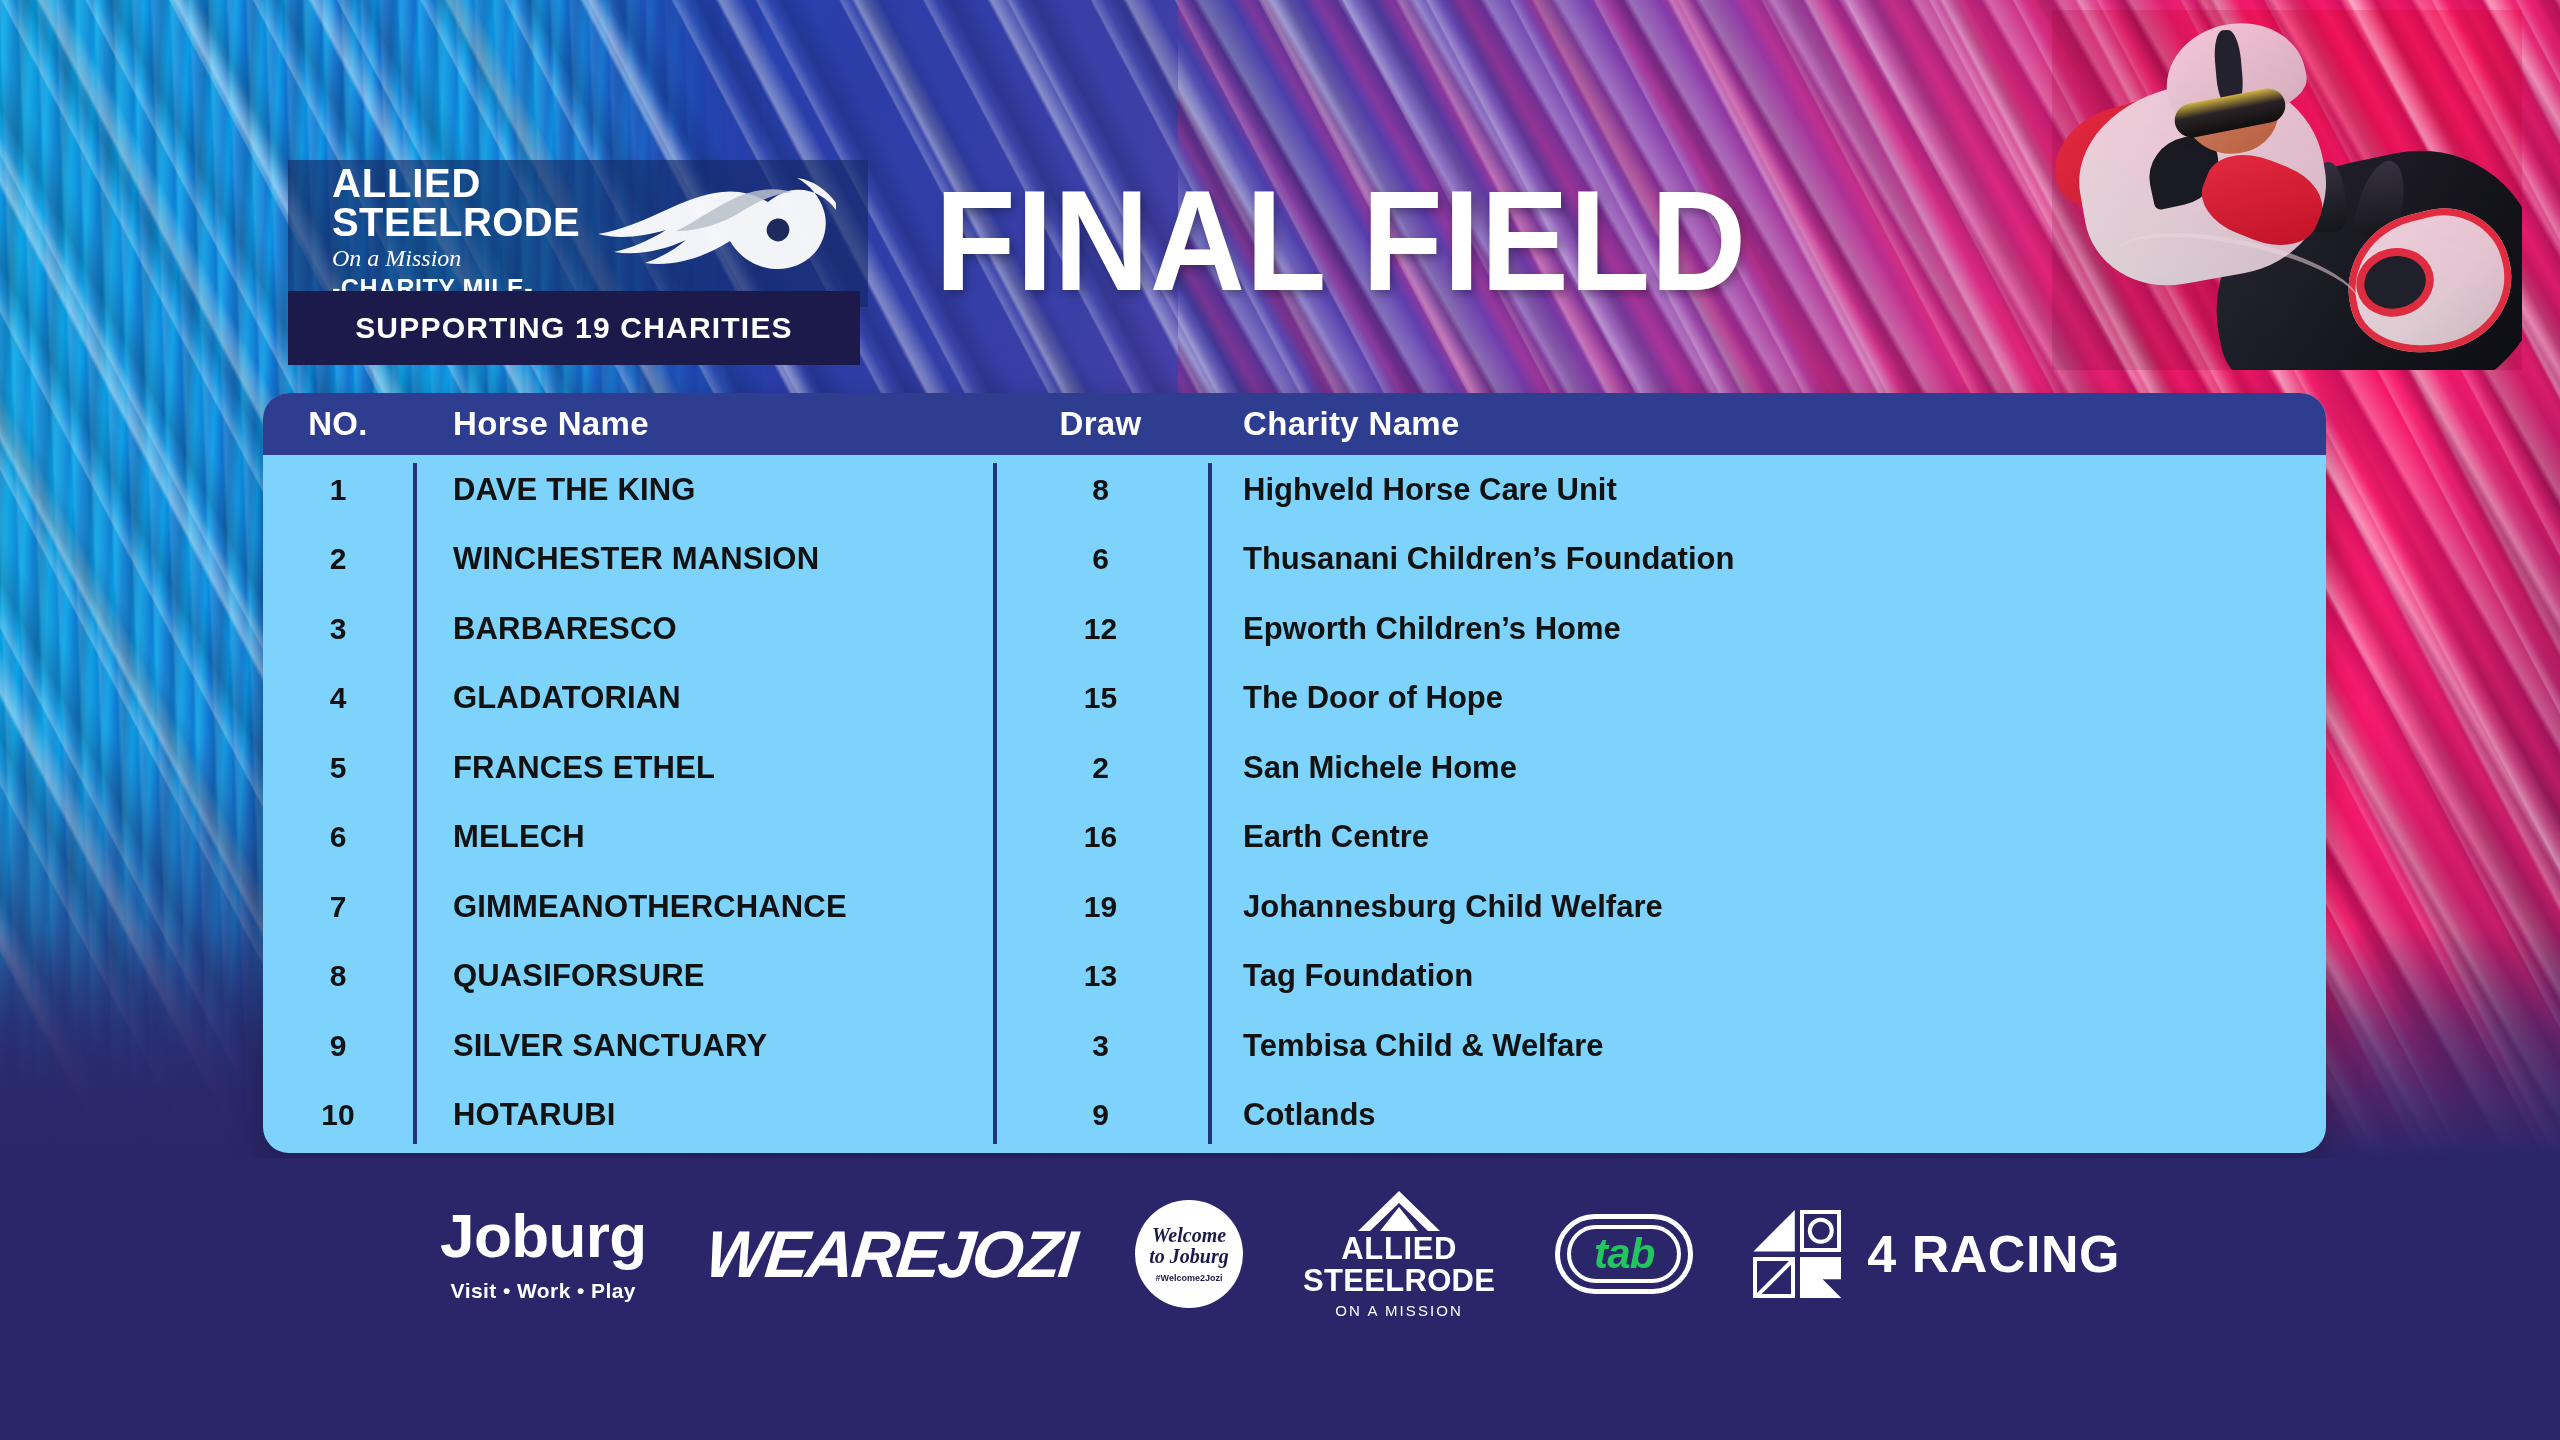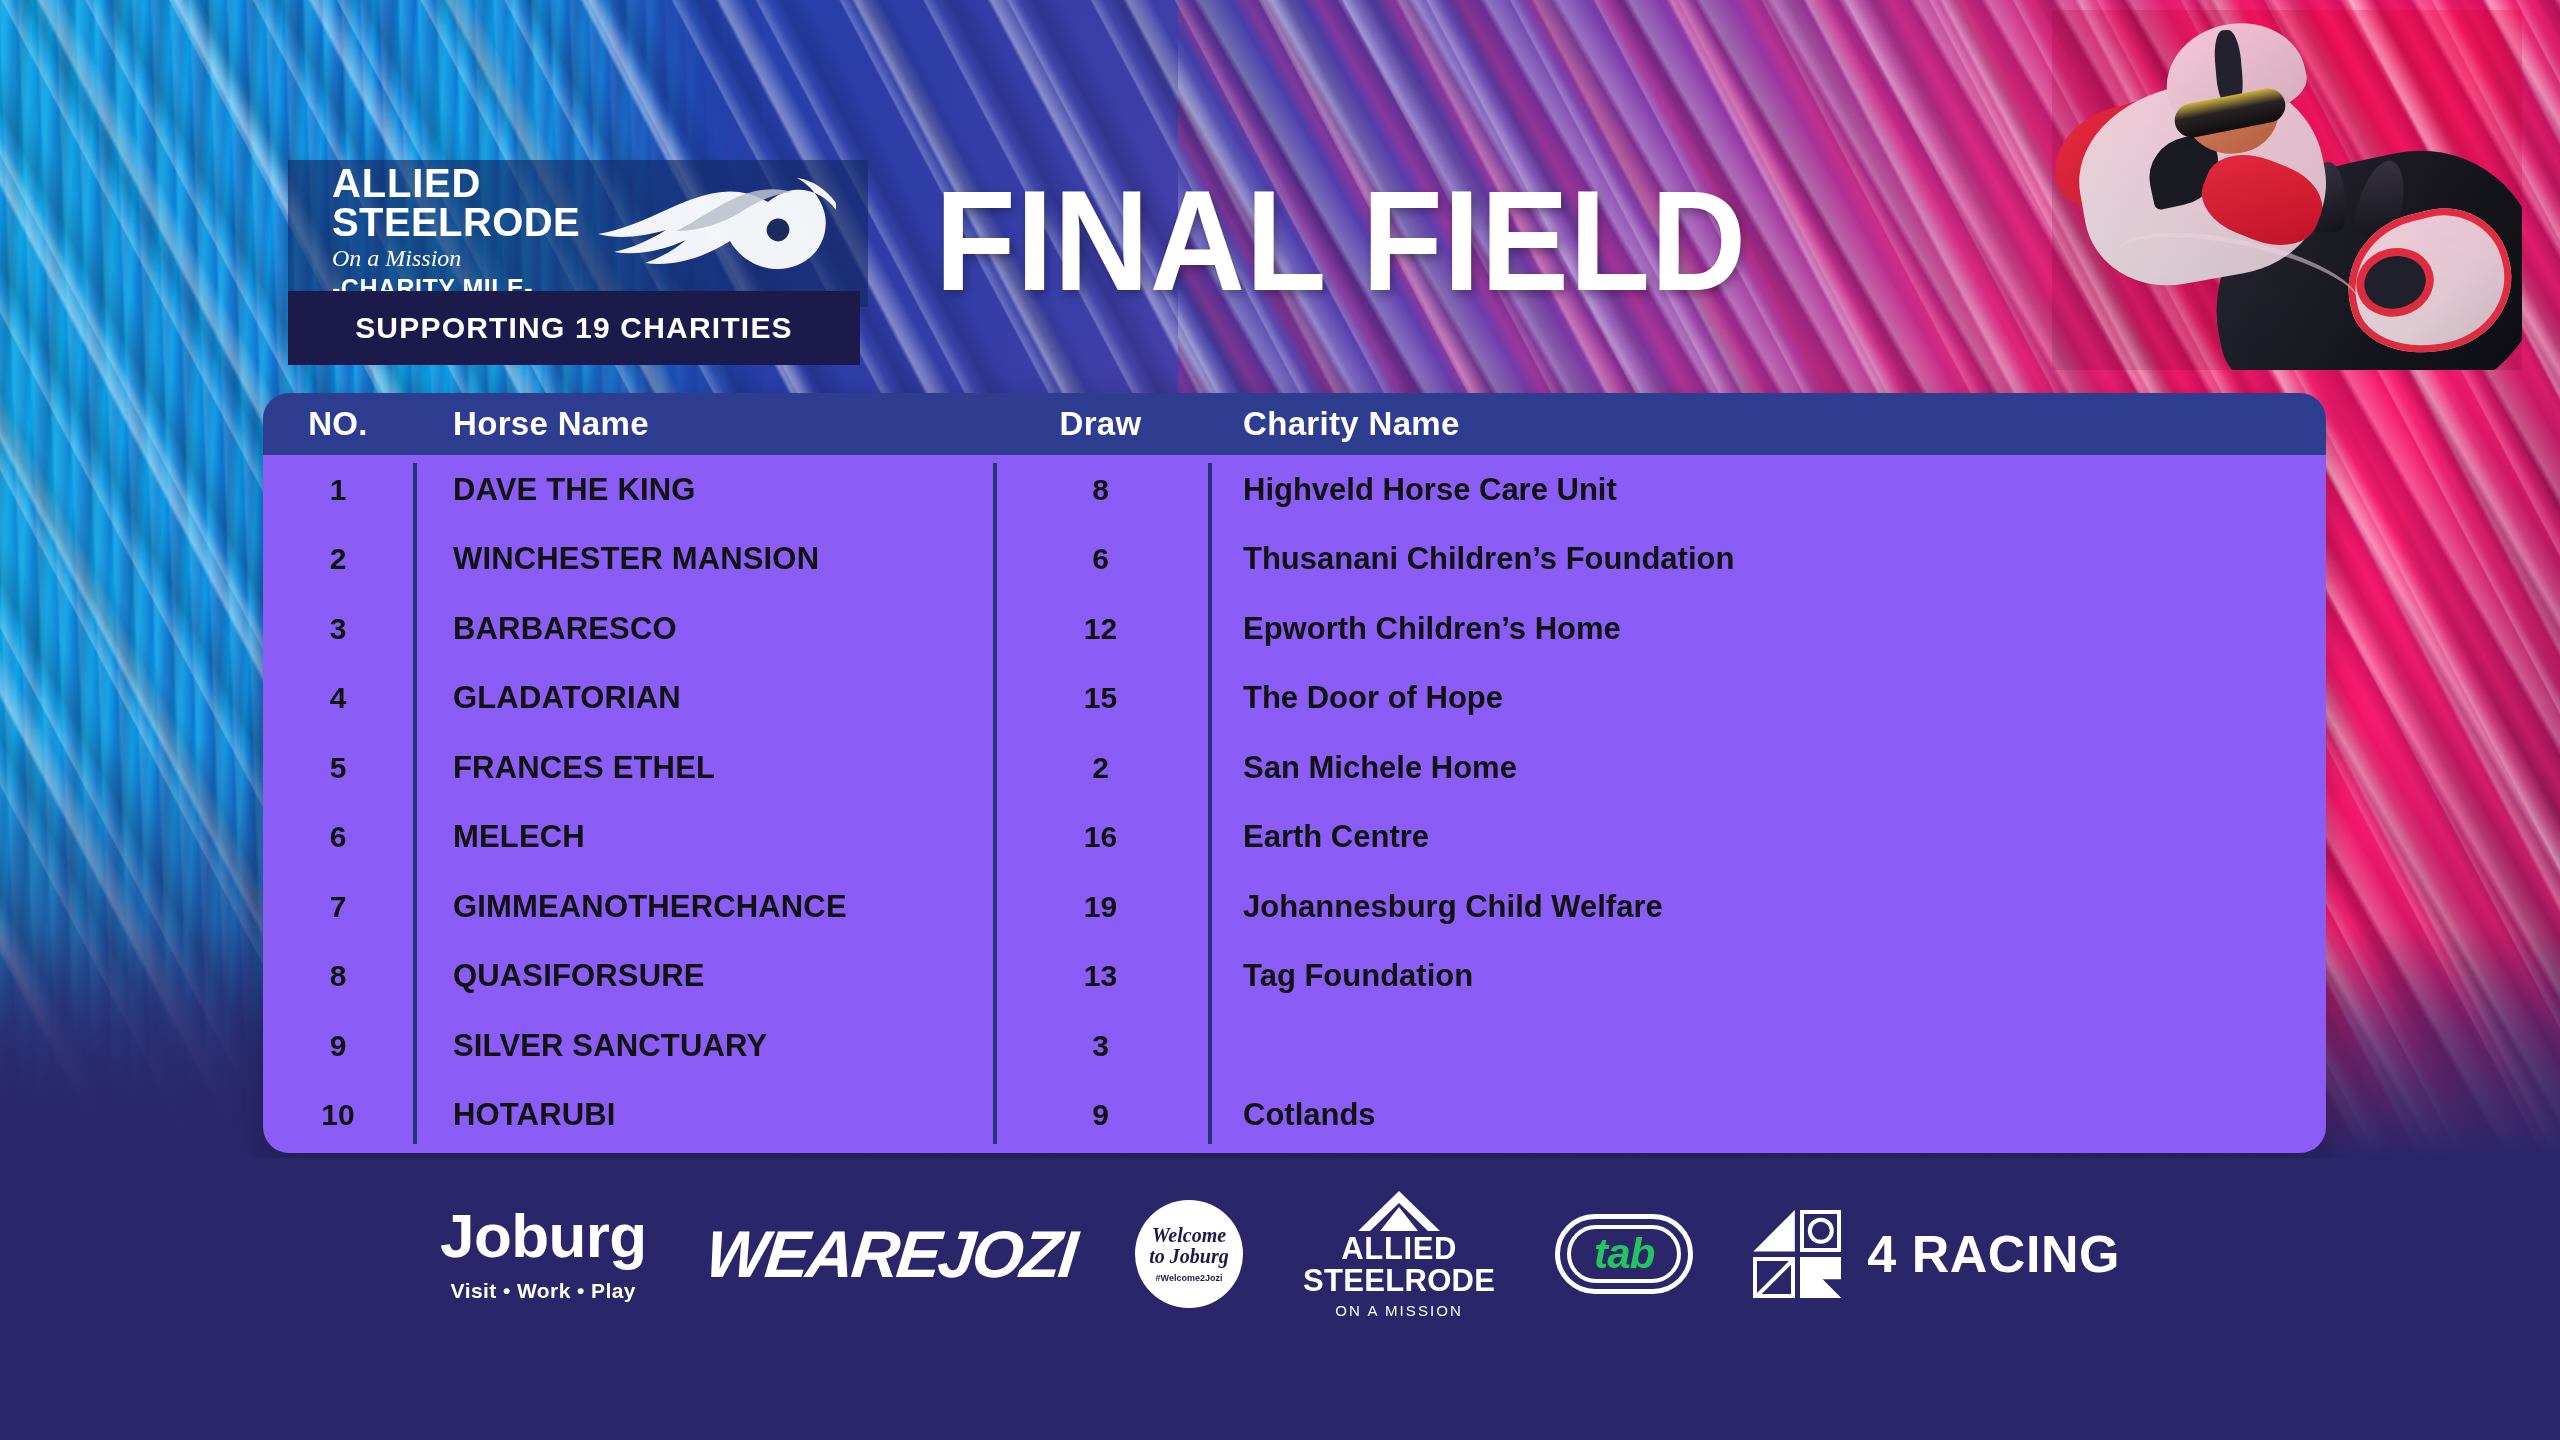--- a/index.html
+++ b/index.html
@@ -212,21 +212,21 @@
     letter-spacing:.005em; line-height:1;
     font-stretch:condensed;
     transform:scaleX(.93); transform-origin:left center;
     text-shadow:3px 4px 10px rgba(0,0,0,.30);
     white-space:nowrap;
   }
 
   
   .card{
     position:absolute; left:263px; top:393px; width:2063px; height:760px;
-    background:#8b5cf6; border-radius:26px;
+    background:#7dd3fc; border-radius:26px;
     box-shadow:0 10px 34px rgba(0,0,0,.25);
     overflow:hidden;
   }
   .thead{
     height:62px; background:#2E3D8F; color:#fff;
     display:flex; align-items:center;
   }
   .thead div{ font-size:33px; font-weight:bold; letter-spacing:.01em; }
   .c-no   { width:150px; text-align:center; }
   .c-name { width:580px; padding-left:40px; }
@@ -410,20 +410,21 @@
     <div class="trow">
       <div class="c-no">8</div>
       <div class="c-name">QUASIFORSURE</div>
       <div class="c-draw">13</div>
       <div class="c-char">Tag Foundation</div>
     </div>
     <div class="trow">
       <div class="c-no">9</div>
       <div class="c-name">SILVER SANCTUARY</div>
       <div class="c-draw">3</div>
+      <div class="c-char">Tembisa Child &amp; Welfare</div>
     </div>
     <div class="trow">
       <div class="c-no">10</div>
       <div class="c-name">HOTARUBI</div>
       <div class="c-draw">9</div>
       <div class="c-char">Cotlands</div>
     </div>
   </div>
 </div>
 

